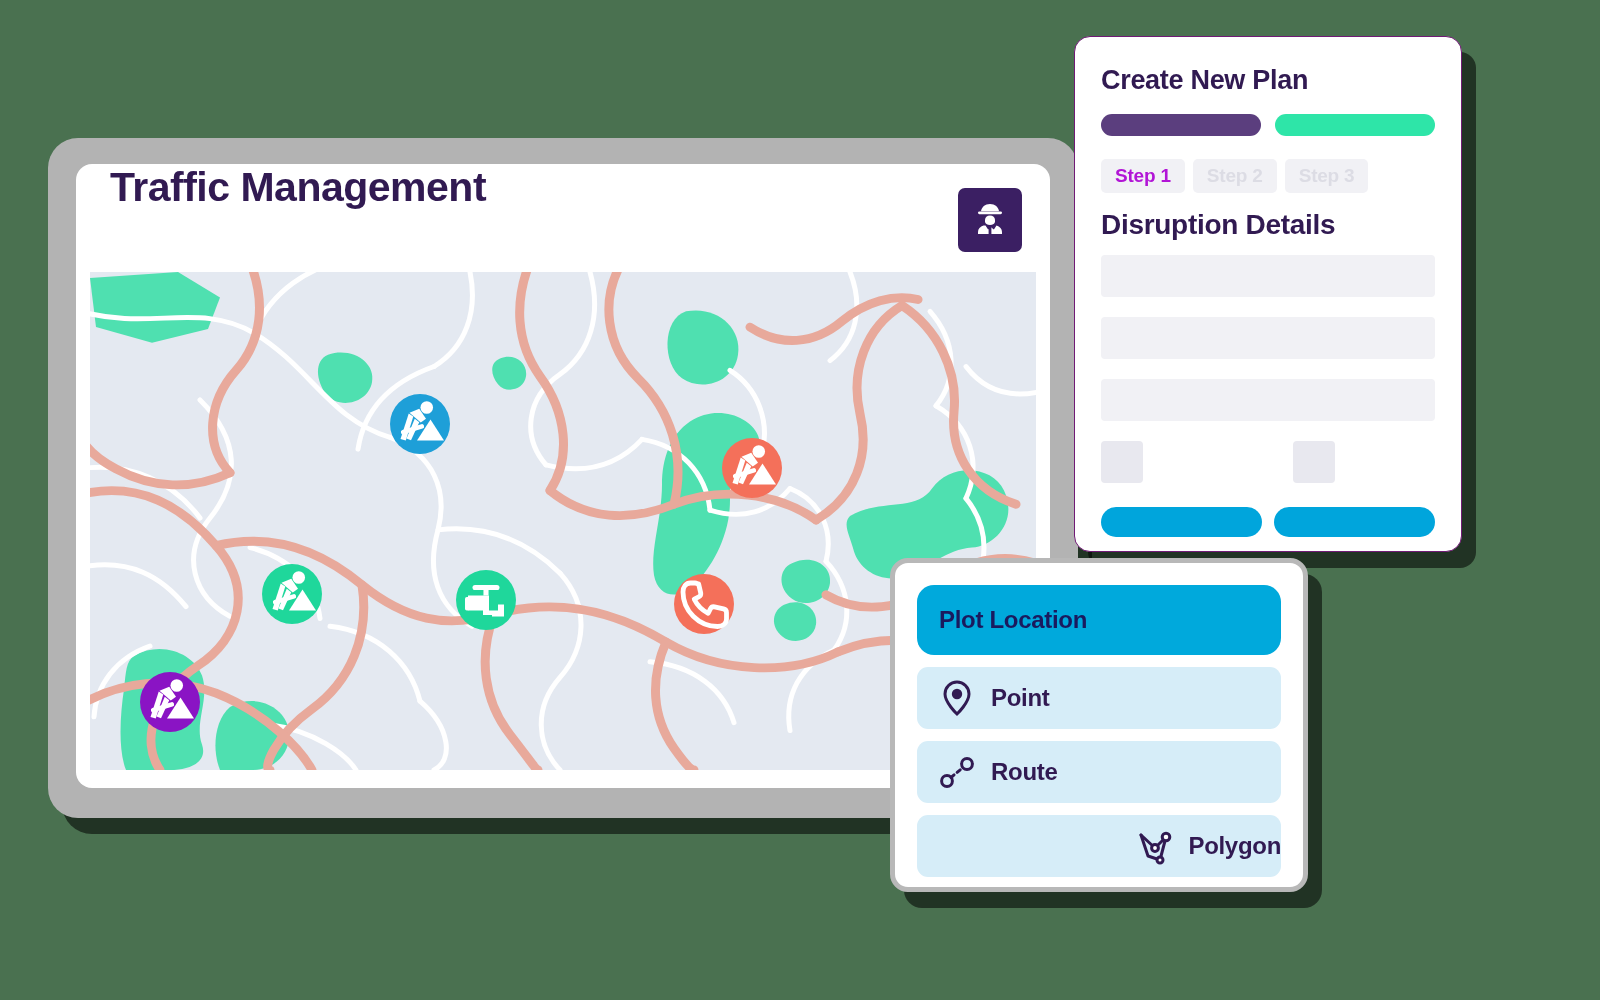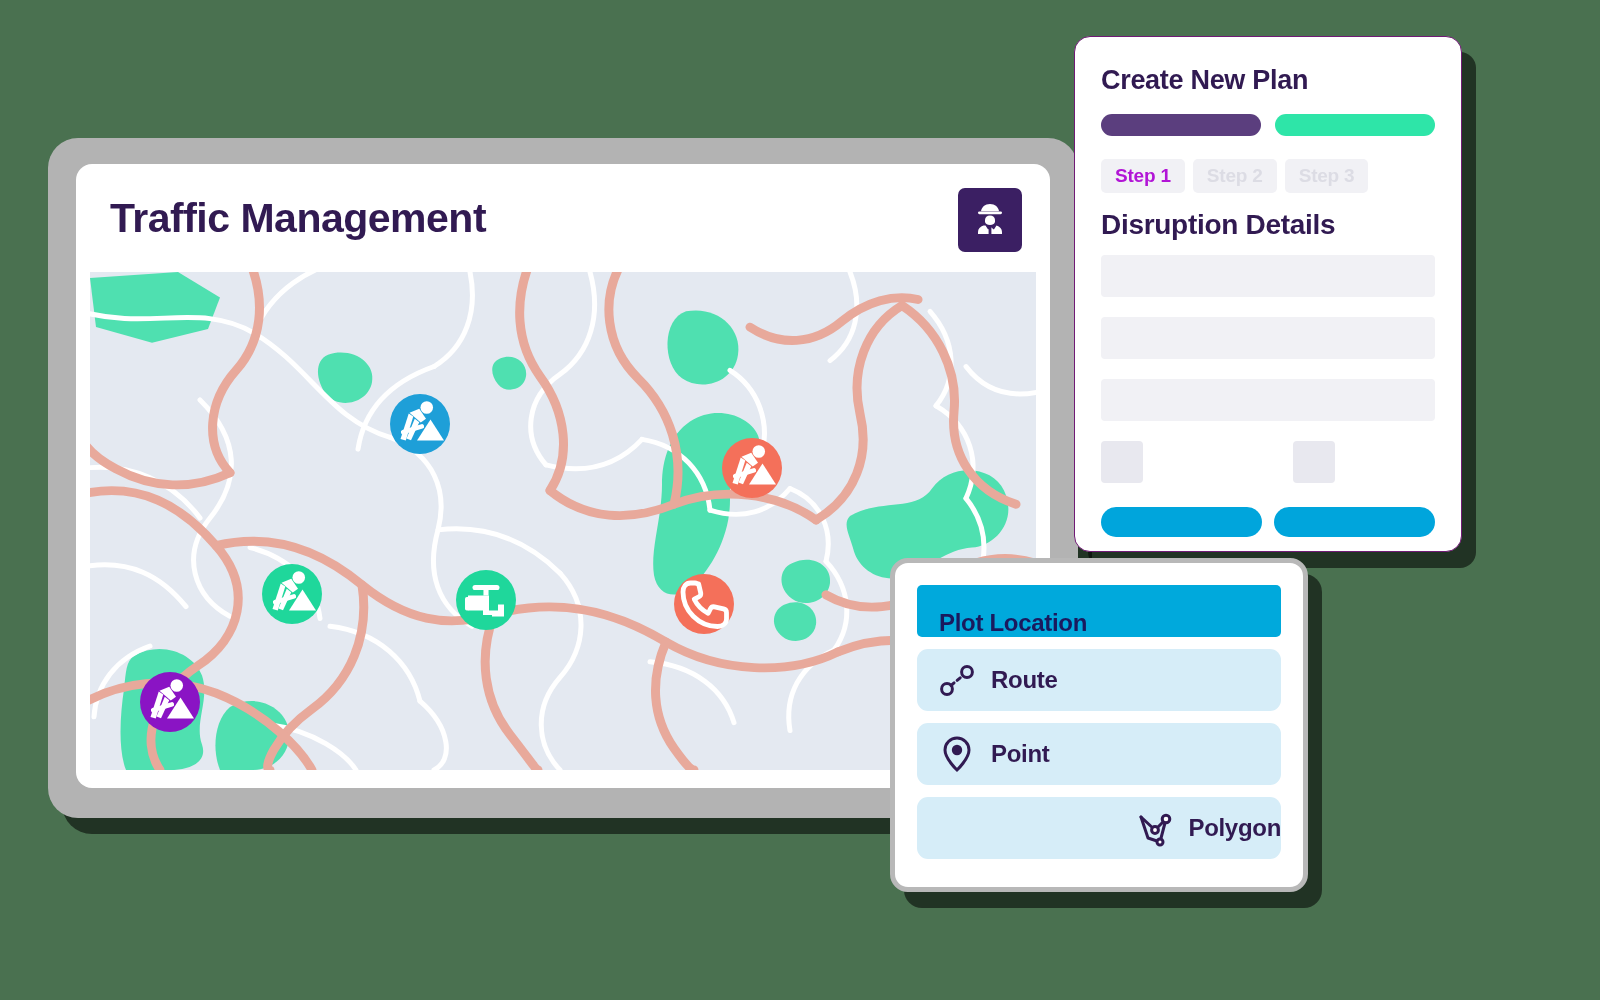--- a/index.html
+++ b/index.html
@@ -33,21 +33,21 @@
     right: 28px;
     bottom: 30px;
     background: #ffffff;
     border-radius: 16px;
     overflow: hidden;
   }
   .app-header {
     height: 108px;
     position: relative;
     display: flex;
-    align-items: center;
+    align-items: flex-start;
     padding: 0 34px;
     border-radius: 10px;
   }
   .app-title {
     font-size: 41px;
     font-weight: bold;
     color: #311a52;
     letter-spacing: -0.5px;
     white-space: nowrap;
   }
@@ -160,24 +160,24 @@
     width: 418px;
     height: 334px;
     background: #ffffff;
     border: 5px solid #b8b8b8;
     border-radius: 18px;
     box-shadow: 14px 16px 0 rgba(0,0,0,0.55);
     padding: 22px 22px;
   }
   .plot-header {
     background: #00a9dc;
-    border-radius: 5px;
-    height: 52px;
-    display: flex;
-    align-items: flex-end;
+    border-radius: 17px;
+    height: 70px;
+    display: flex;
+    align-items: center;
     padding-left: 22px;
     margin-bottom: 12px;
   }
   .plot-header-label {
     font-size: 24px;
     font-weight: bold;
     color: #1a1a5e;
     letter-spacing: -0.3px;
   }
   .plot-item {
@@ -394,37 +394,37 @@
     </div>
   </div>
 
   <div class="plot-card">
     <div class="plot-header">
       <span class="plot-header-label">Plot Location</span>
     </div>
 
     <div class="plot-item">
       <span class="plot-icon">
+        <svg width="34" height="38" viewBox="0 0 34 38">
+          <path d="M17 3C10.4 3 5 8.4 5 15c0 8.6 12 20 12 20s12-11.4 12-20C29 8.4 23.6 3 17 3z" fill="none" stroke="#311a52" stroke-width="3"></path>
+          <circle cx="17" cy="15" r="5.2" fill="#311a52"></circle>
+        </svg>
+      </span>
+      <span class="plot-label">Point</span>
+    </div>
+
+    <div class="plot-item">
+      <span class="plot-icon">
         <svg width="38" height="38" viewBox="0 0 38 38">
           <circle cx="9" cy="28" r="5.4" fill="none" stroke="#311a52" stroke-width="3"></circle>
           <circle cx="29" cy="11" r="5.4" fill="none" stroke="#311a52" stroke-width="3"></circle>
           <path d="M13 24.5 L25 14.5" fill="none" stroke="#311a52" stroke-width="3" stroke-linecap="round" stroke-dasharray="4 4"></path>
         </svg>
       </span>
       <span class="plot-label">Route</span>
-    </div>
-
-    <div class="plot-item">
-      <span class="plot-icon">
-        <svg width="34" height="38" viewBox="0 0 34 38">
-          <path d="M17 3C10.4 3 5 8.4 5 15c0 8.6 12 20 12 20s12-11.4 12-20C29 8.4 23.6 3 17 3z" fill="none" stroke="#311a52" stroke-width="3"></path>
-          <circle cx="17" cy="15" r="5.2" fill="#311a52"></circle>
-        </svg>
-      </span>
-      <span class="plot-label">Point</span>
     </div>
 
     <div class="plot-item">
       <span class="plot-icon">
         <svg width="38" height="38" viewBox="0 0 38 38">
           <path d="M6 8 L13 29 L25 33 L31 10" fill="none" stroke="#311a52" stroke-width="3" stroke-linejoin="round" stroke-linecap="round"></path>
           <path d="M6 8 L20 21 L31 10" fill="none" stroke="#311a52" stroke-width="3" stroke-linejoin="round" stroke-linecap="round"></path>
           <circle cx="20" cy="21" r="3.4" fill="#fff" stroke="#311a52" stroke-width="3"></circle>
           <circle cx="31" cy="10" r="3.8" fill="#fff" stroke="#311a52" stroke-width="3"></circle>
           <circle cx="25" cy="33" r="3" fill="#fff" stroke="#311a52" stroke-width="3"></circle>

